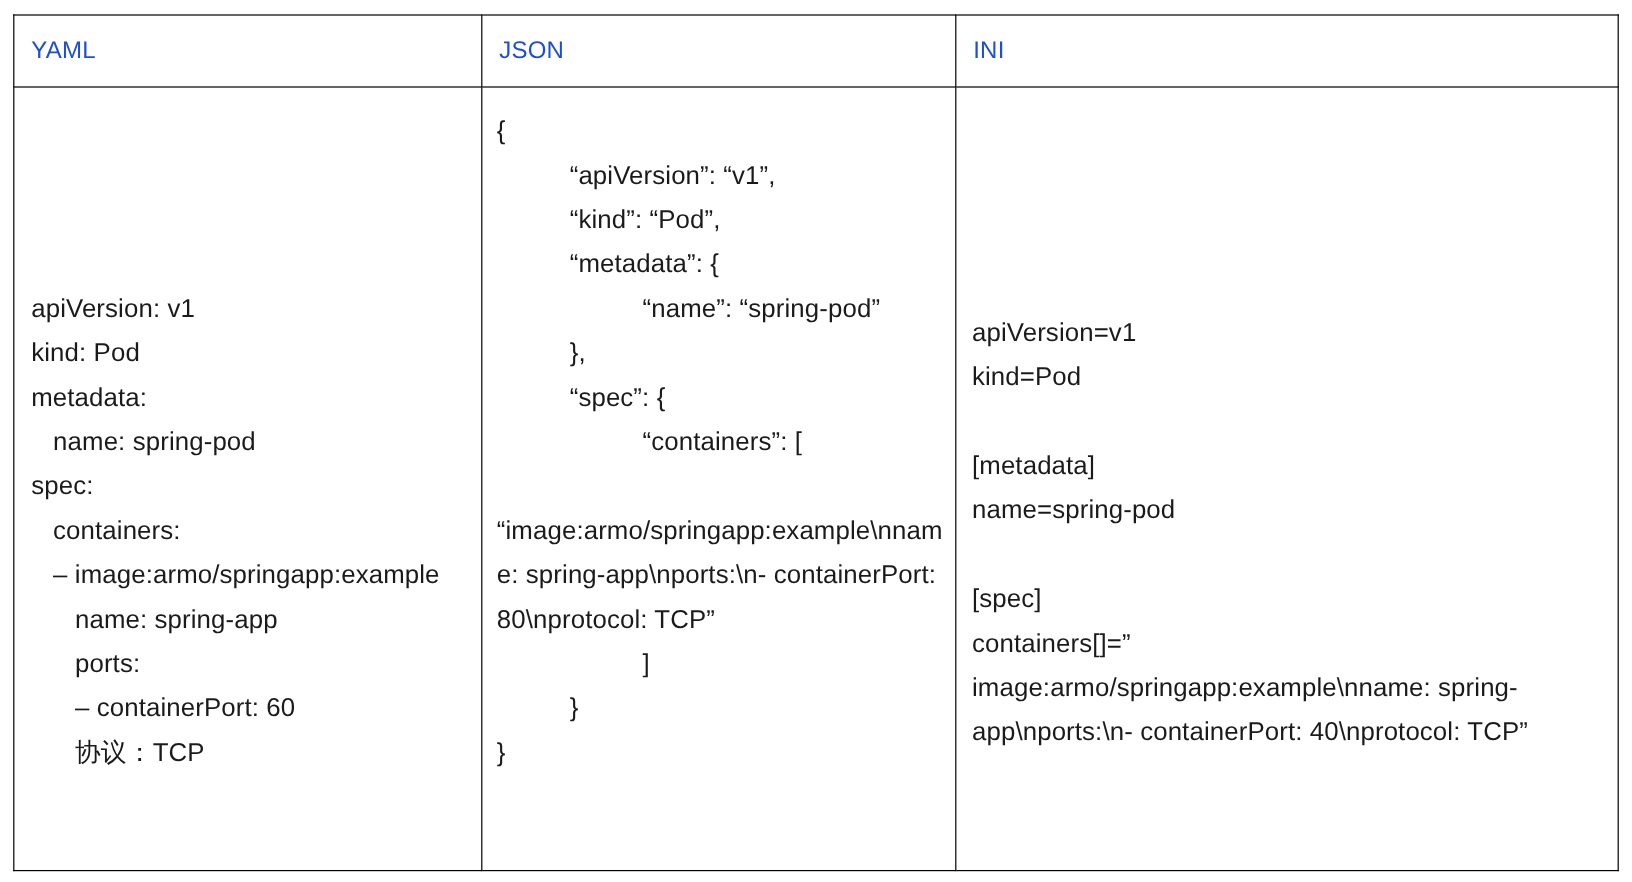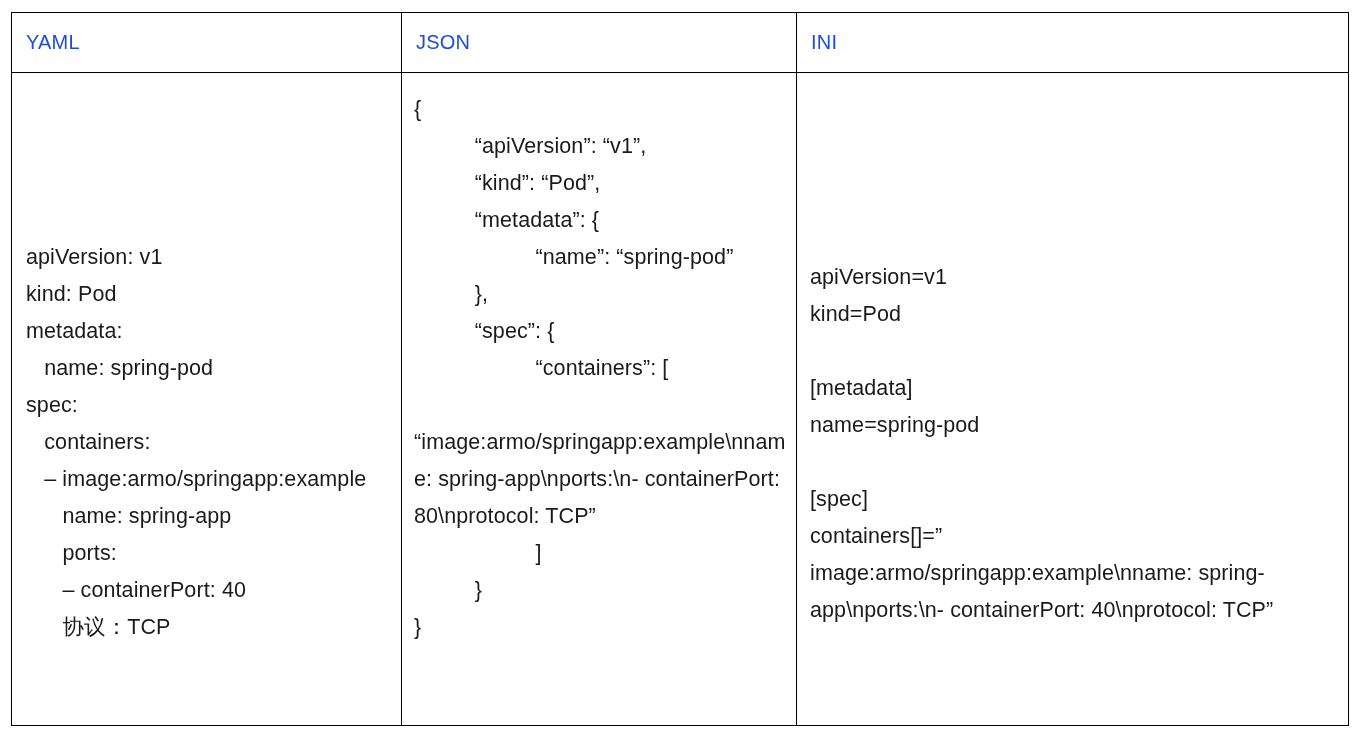--- a/index.html
+++ b/index.html
@@ -114,21 +114,21 @@
         <td class="cell-yaml">
           <div class="code-block">apiVersion: v1
 kind: Pod
 metadata:
    name: spring-pod
 spec:
    containers:
    – image:armo/springapp:example
       name: spring-app
       ports:
-      – containerPort: 40
+      – containerPort: 60
       协议：TCP</div>
         </td>
         <td class="cell-json">
           <div class="code-block">{
           “apiVersion”: “v1”,
           “kind”: “Pod”,
           “metadata”: {
                     “name”: “spring-pod”
           },
           “spec”: {

